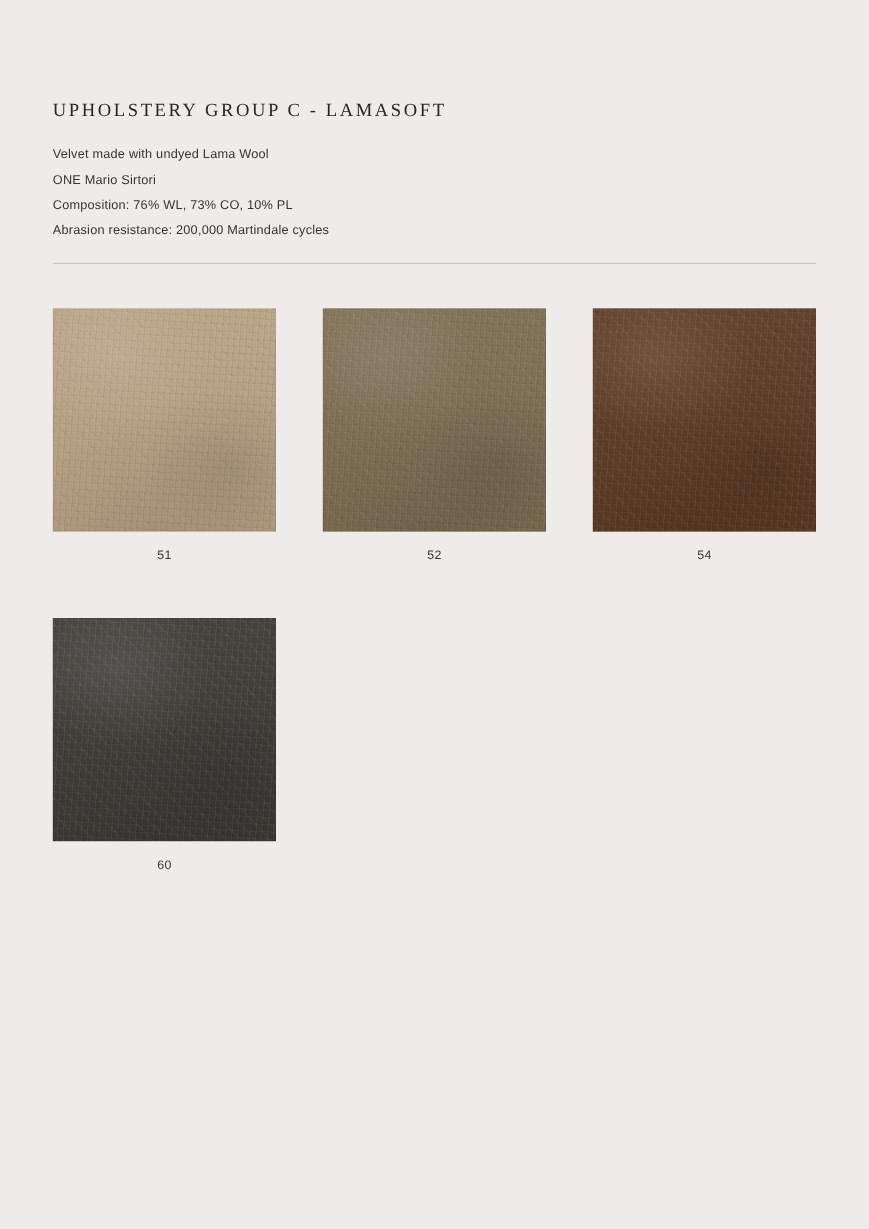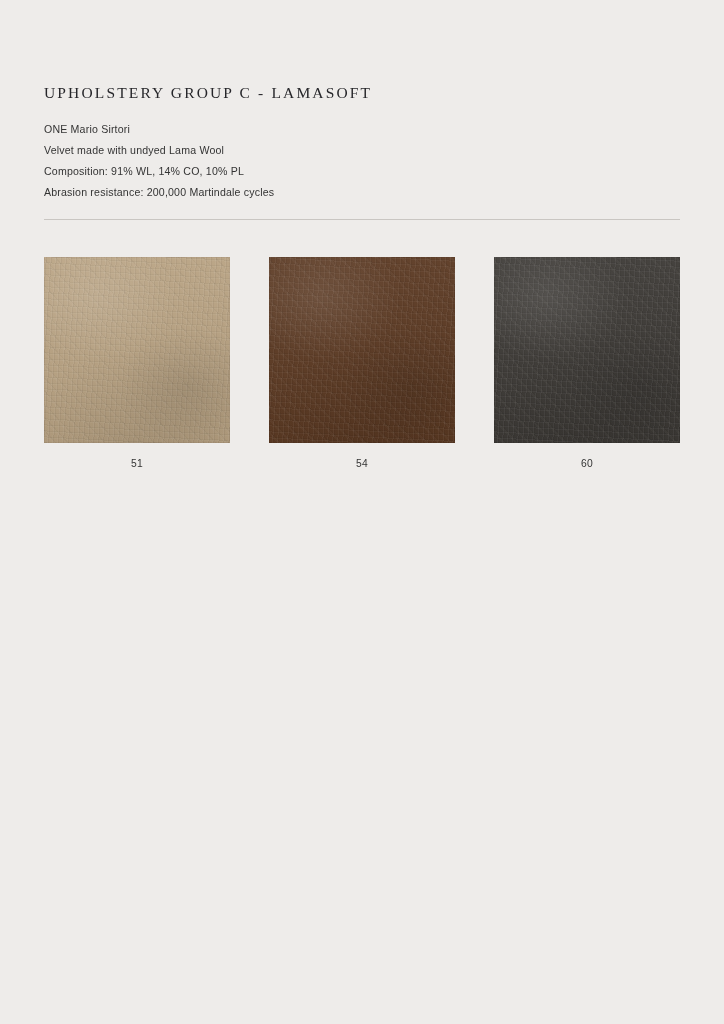--- a/index.html
+++ b/index.html
@@ -110,35 +110,39 @@
   }
 </style>
 </head>
 <body style="background: rgb(238, 236, 234); color: rgb(43, 43, 43);">
 
 <div class="sheet" style="background: rgb(238, 236, 234);">
 
   <div class="header">
     <h1 class="page-title">UPHOLSTERY GROUP C - LAMASOFT</h1>
 
+    <div class="spec-line">Velvet made with undyed Lama Wool</div>
     <div class="spec-line">ONE Mario Sirtori</div>
-    <div class="spec-line">Velvet made with undyed Lama Wool</div>
-    <div class="spec-line">Composition: 91% WL, 14% CO, 10% PL</div>
+    <div class="spec-line">Composition: 76% WL, 73% CO, 10% PL</div>
     <div class="spec-line">Abrasion resistance: 200,000 Martindale cycles</div>
   </div>
 
   <div class="divider" style="background: rgb(201, 198, 194);"></div>
 
   <div class="swatch-grid">
 
     <div class="swatch-cell">
       <div class="swatch-chip" style="background-color: rgb(185, 163, 131);"></div>
       <div class="swatch-label">51</div>
     </div>
 
+    <div class="swatch-cell">
+      <div class="swatch-chip" style="background-color: rgb(125, 109, 82);"></div>
+      <div class="swatch-label">52</div>
+    </div>
 
     <div class="swatch-cell">
       <div class="swatch-chip" style="background-color: rgb(92, 58, 35);"></div>
       <div class="swatch-label">54</div>
     </div>
 
 
 
     <div class="swatch-cell">
       <div class="swatch-chip" style="background-color: rgb(61, 58, 54);"></div>

